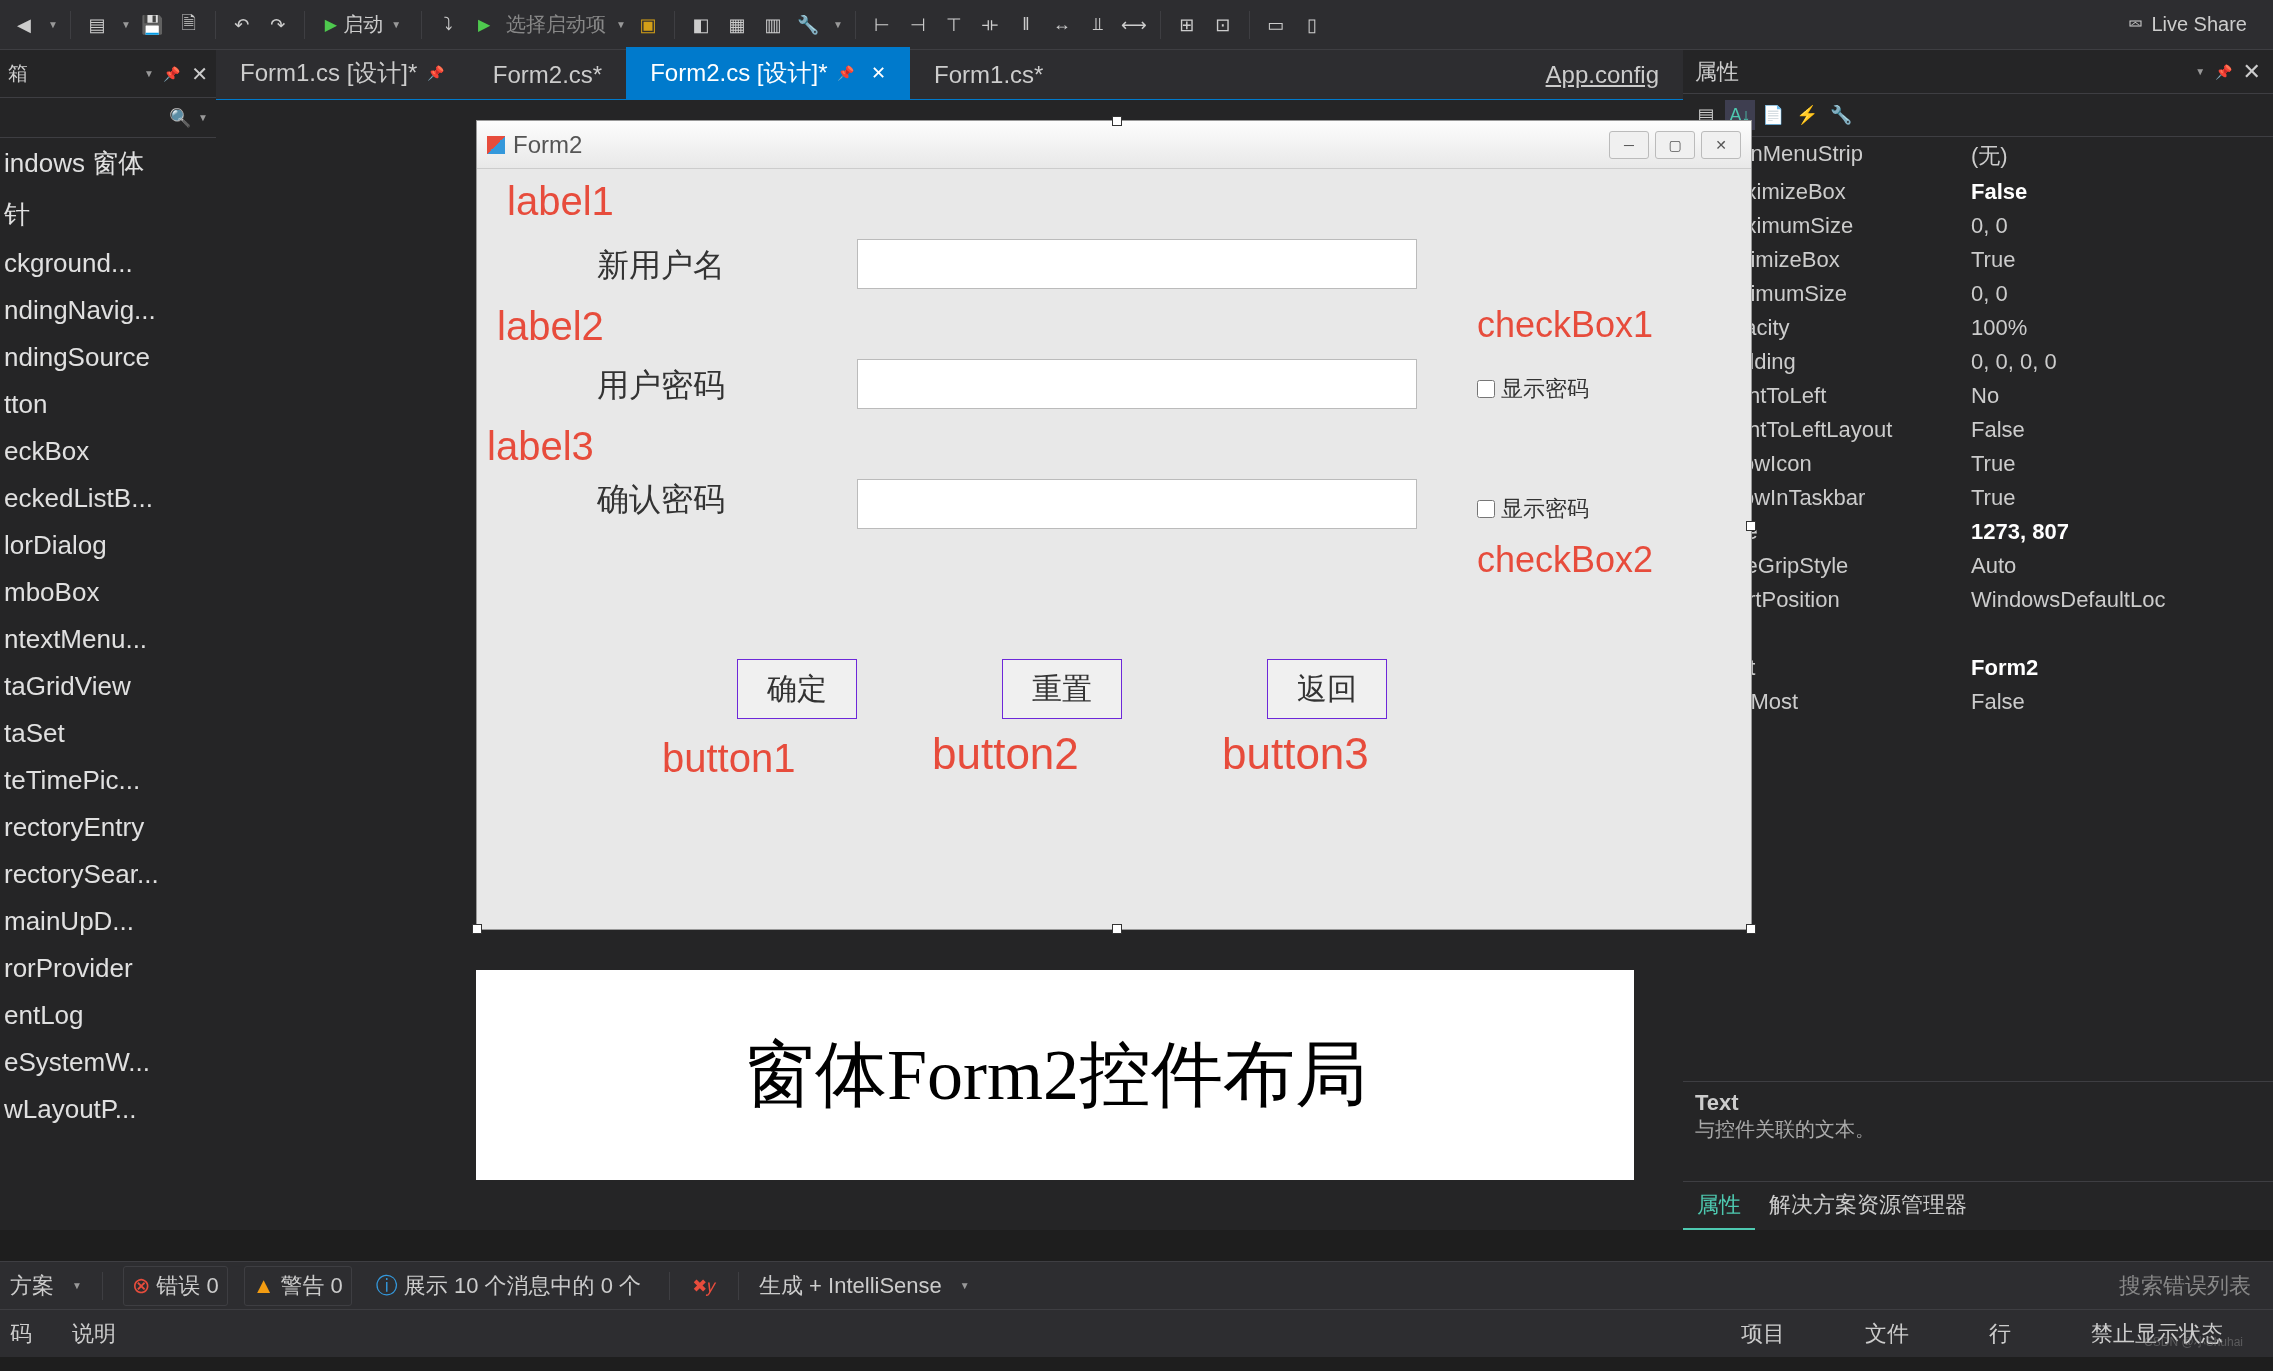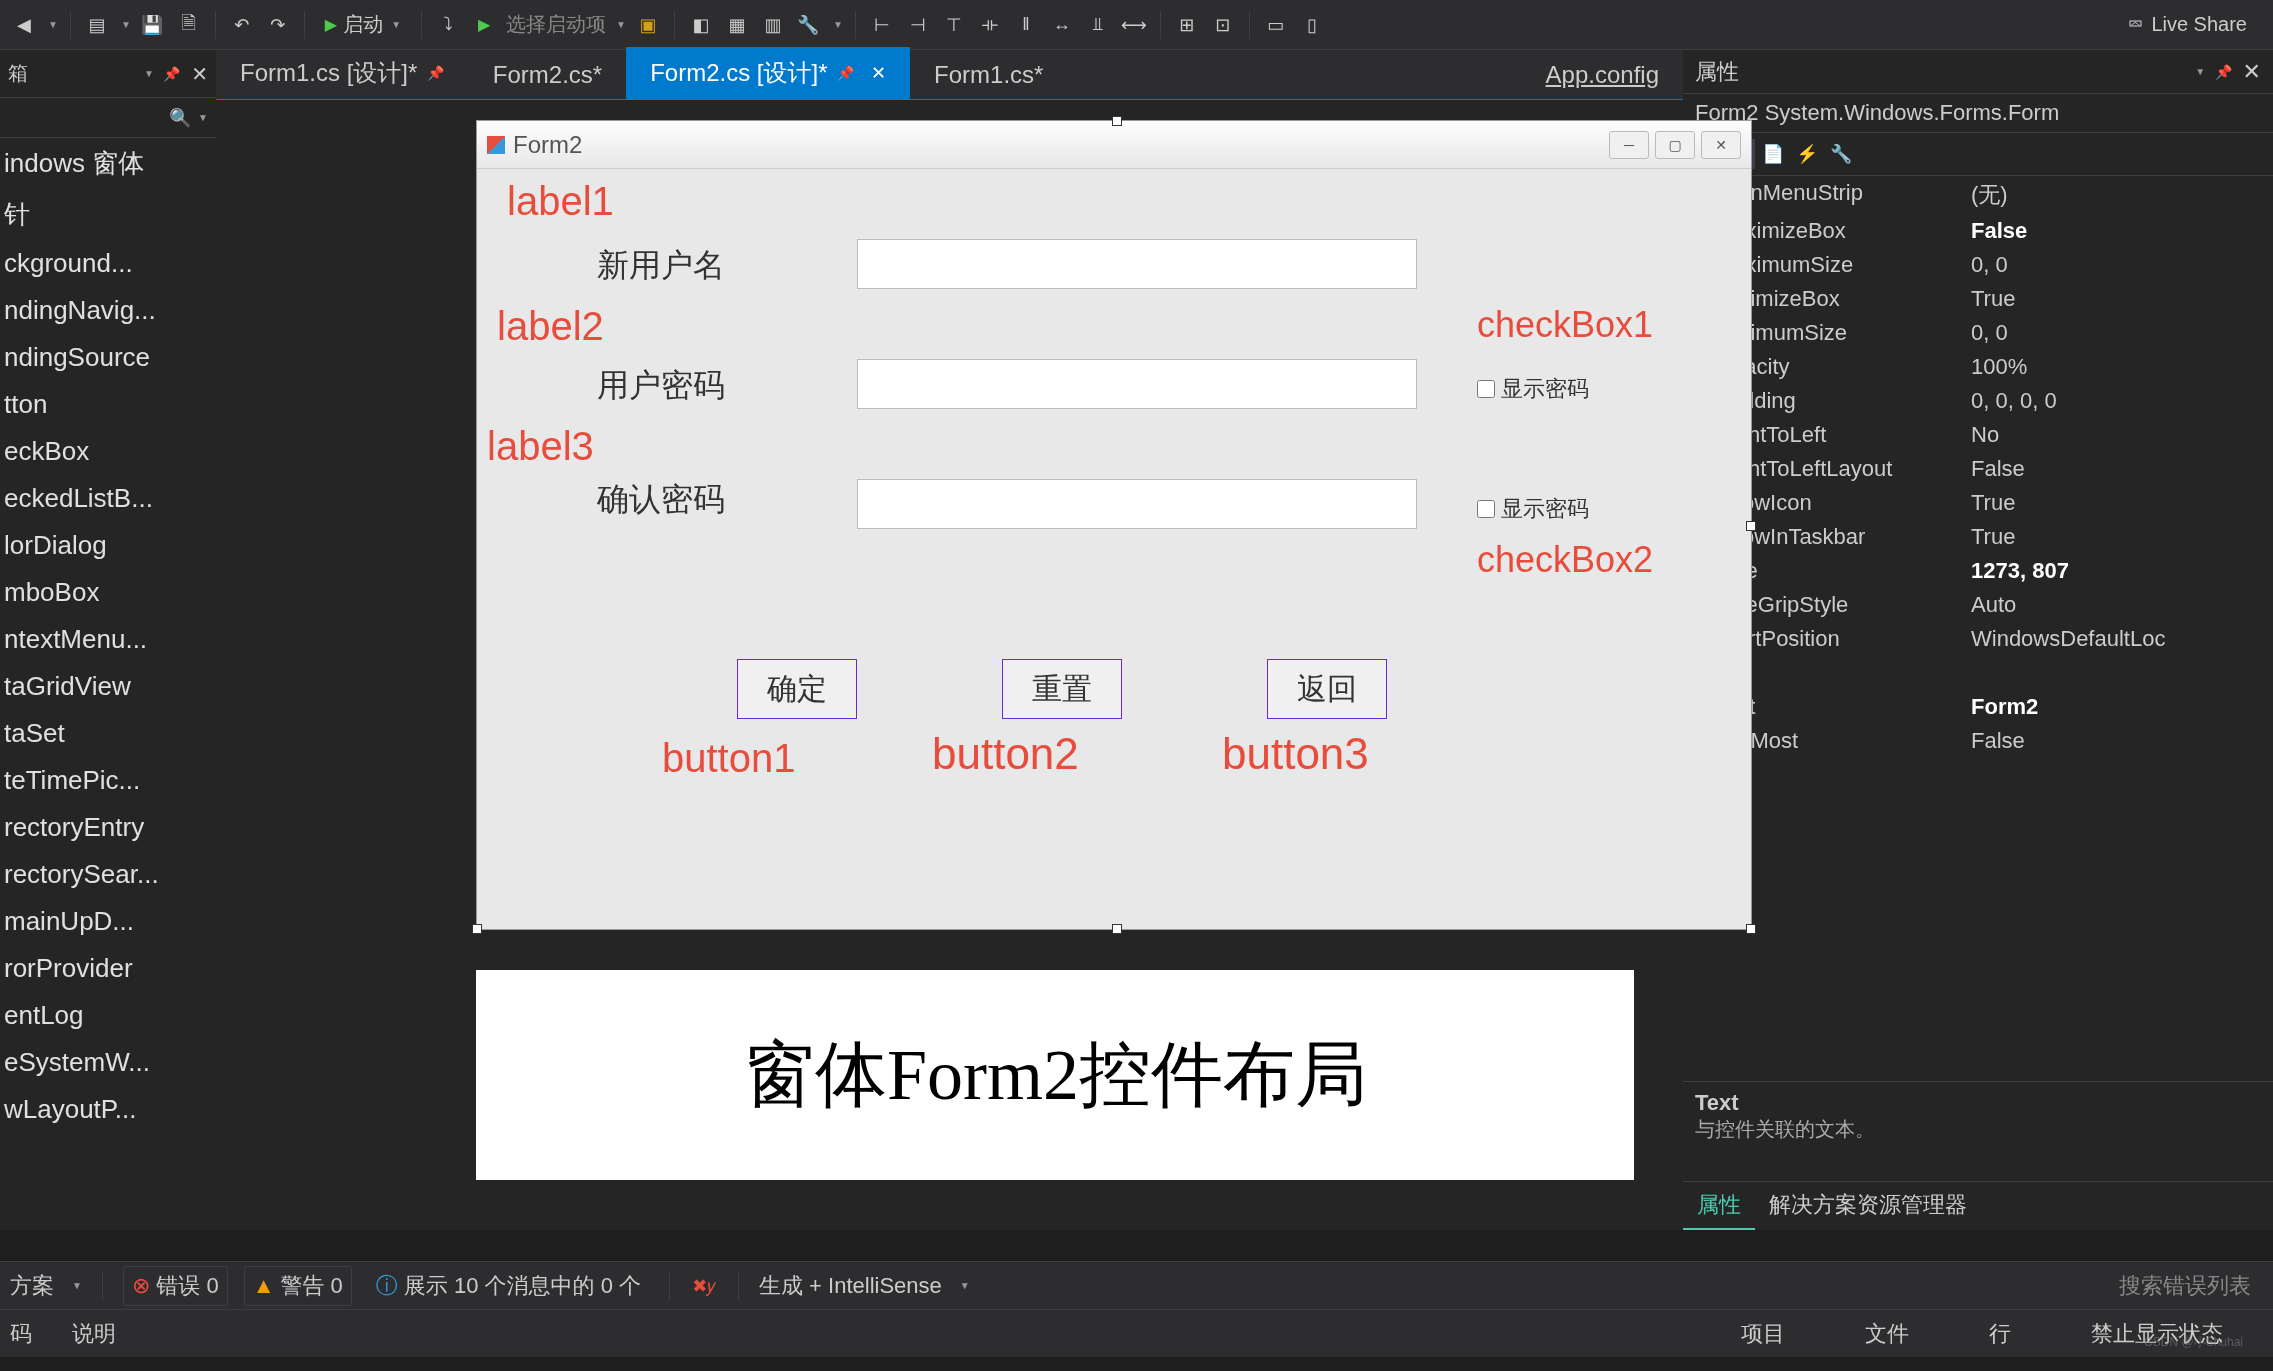--- a/index.html
+++ b/index.html
@@ -237,21 +237,20 @@
   </div>
  </div>
 
  <div class="right-panel">
   <div class="rp-header">
         <span>属性</span>
         <span class="dd-arrow">▼</span>
         <span class="pin" style="margin:0 10px">📌</span>
         <span>✕</span>
       </div>
-  <div class="rp-sub">Form2  System.Windows.Forms.Form</div>
   <div class="rp-icons">
    <span class="rp-ico">▤</span>
    <span class="rp-ico hl">A↓</span>
    <span class="rp-ico">📄</span>
    <span class="rp-ico" style="color:#f39c12">⚡</span>
    <span class="rp-ico">🔧</span>
   </div>
   <div class="rp-grid" id="rp-grid">
         <div class="rp-row">
           <span class="rp-exp"></span>

